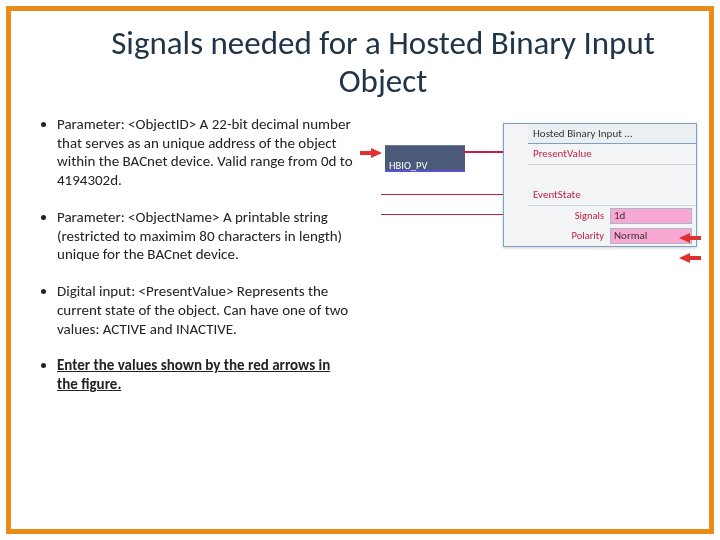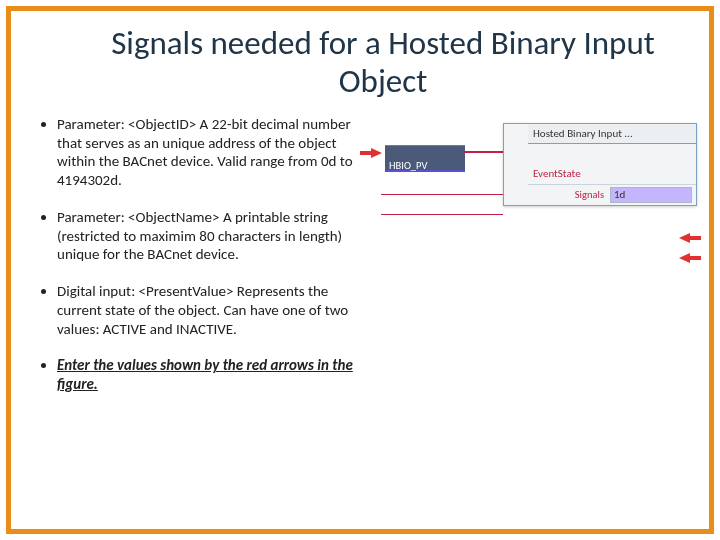--- a/index.html
+++ b/index.html
@@ -40,21 +40,20 @@
   .left ul {
     list-style: disc;
     padding-left: 24px;
     margin: 0;
   }
   .left li {
     margin-bottom: 18px;
   }
   .left li.instr {
     font-weight: 700;
-    font-style: italic;
     text-decoration: underline;
   }
   .right {
     position: relative;
     flex: 1;
     height: 300px;
   }
   
   .panel {
     position: absolute;
@@ -91,21 +90,21 @@
   }
   .field-label {
     width: 76px;
     text-align: right;
     color: #c22046;
     padding-right: 6px;
     font-size: 10.5px;
   }
   .field-value {
     flex: 1;
-    background: #c4b5fd;
+    background: #f9a8d4;
     border: 1px solid #a9b8c8;
     height: 14px;
     line-height: 14px;
     padding: 0 3px;
     color: #333;
     margin-right: 4px;
     font-size: 11px;
   }
   
   .tag {
@@ -191,27 +190,32 @@
 
       <div class="tag">HBIO_PV</div>
 
       <div class="wire" style="left:110px; top:36px; width:40px;"></div>
 
       <div class="wire-thin" style="left:28px; top:79px; width:122px;"></div>
       <div class="wire-thin" style="left:28px; top:99px; width:122px;"></div>
 
       <div class="panel">
         <div class="panel-header">Hosted Binary Input ...</div>
+        <div class="port port-sep">PresentValue</div>
         <div style="height:20px;"></div>
         <div class="port port-sep">EventState</div>
 
         <div class="field-row">
           <div class="field-label">Signals</div>
           <div class="field-value">1d</div>
         </div>
+        <div class="field-row">
+          <div class="field-label">Polarity</div>
+          <div class="field-value">Normal</div>
+        </div>
       </div>
 
       <div class="arrow arrow-left" style="left:326px; top:118px;"></div>
       <div class="arrow arrow-left" style="left:326px; top:138px;"></div>
 
     </div>
 
   </div>
 </div>
 

